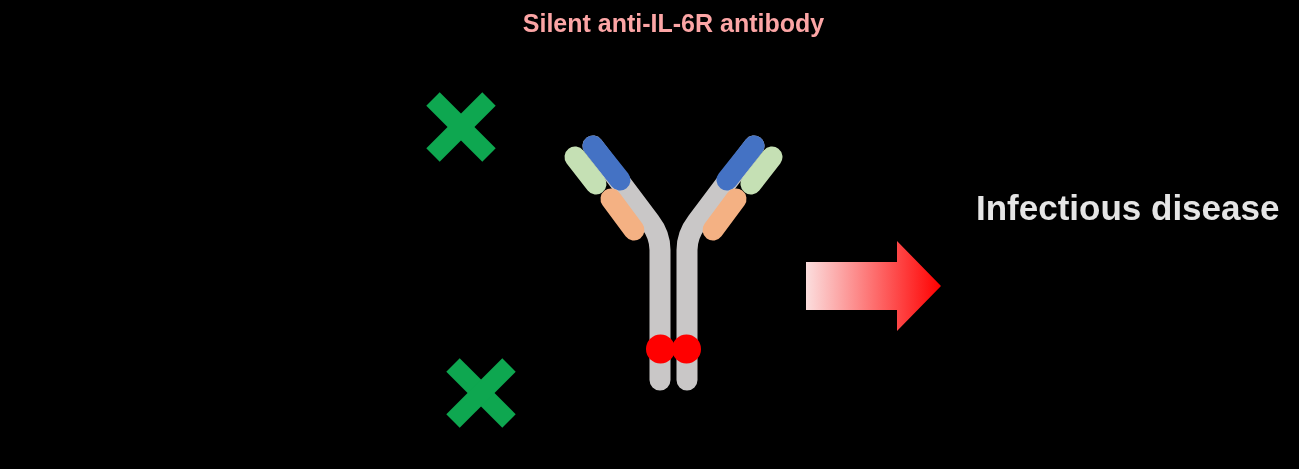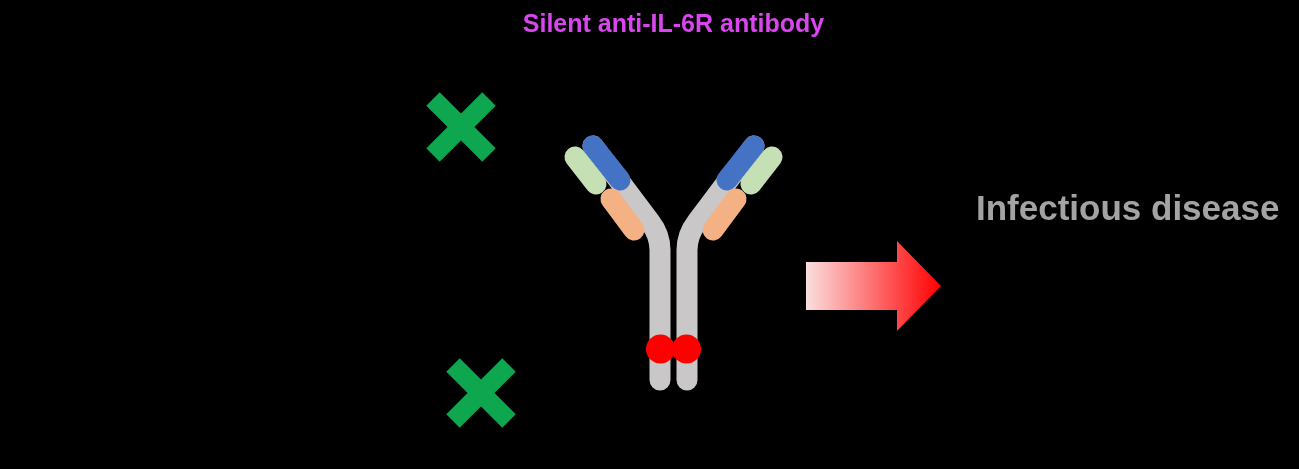--- a/index.html
+++ b/index.html
@@ -19,32 +19,32 @@
     position: absolute;
     left: 0;
     top: 0;
   }
   .antibody-title {
     position: absolute;
     left: 440px;
     top: 8px;
     width: 467px;
     text-align: center;
-    color: #d946ef;
+    color: #fca5a5;
     font-size: 25px;
     font-weight: bold;
     line-height: 30px;
     letter-spacing: 0px;
     white-space: nowrap;
   }
   .outcome-label {
     position: absolute;
     left: 976px;
     top: 188px;
-    color: #a3a3a3;
+    color: #e5e5e5;
     font-size: 35px;
     font-weight: bold;
     line-height: 40px;
     white-space: nowrap;
   }
 </style>
 </head>
 <body>
 
 <div class="stage">

